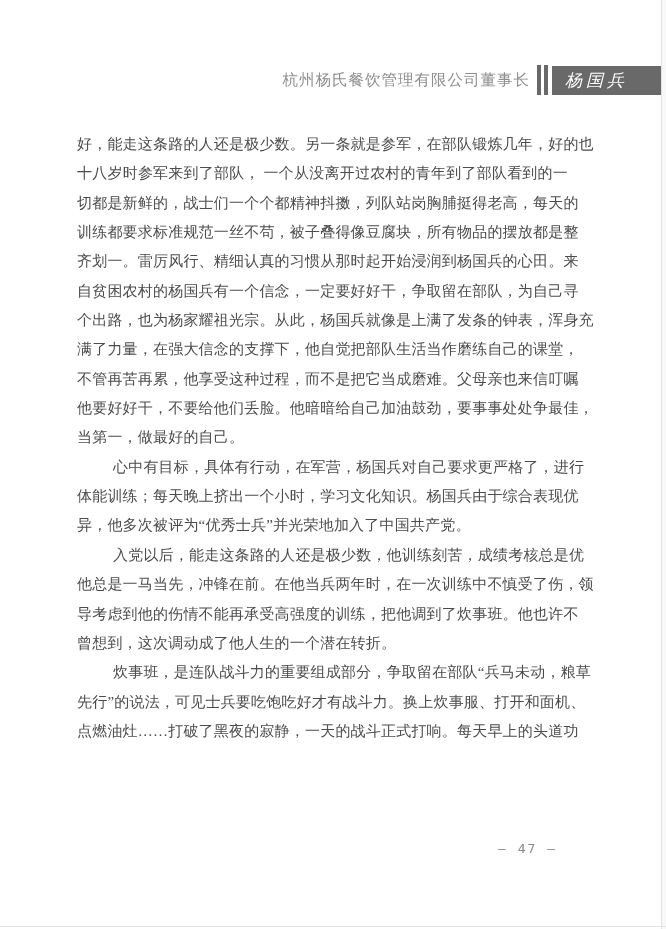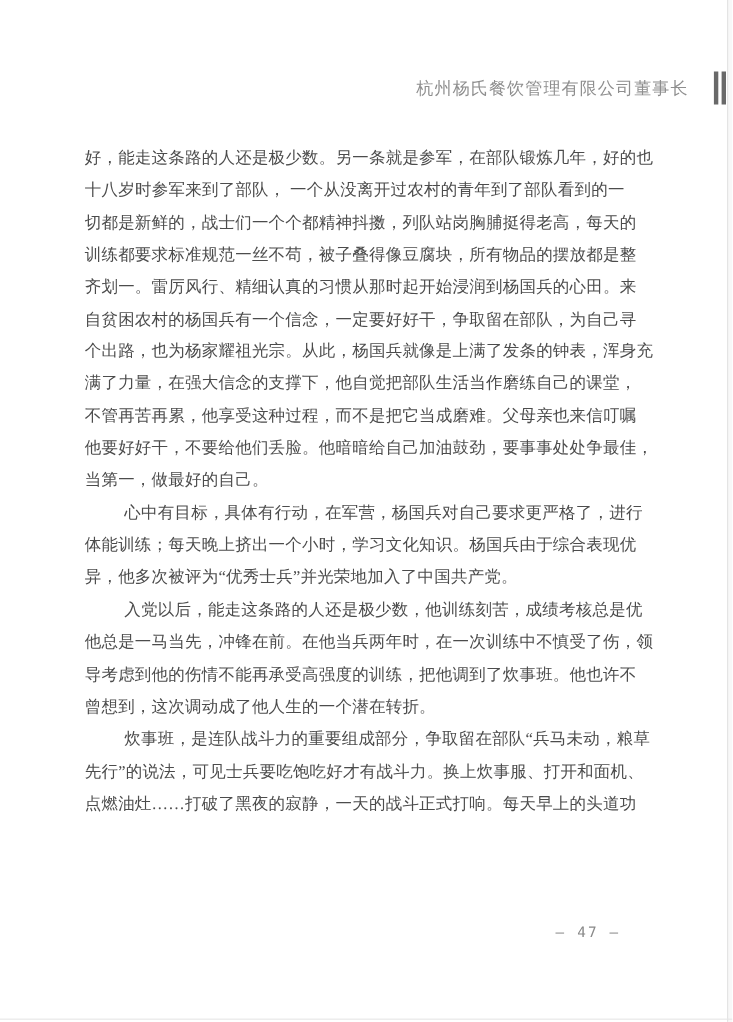--- a/index.html
+++ b/index.html
@@ -26,21 +26,21 @@
   
   .running-head{
     position:absolute;top:65px;left:0;right:2px;height:30px;
     display:flex;align-items:center;justify-content:flex-end;
   }
   .head-title{
     color:var(--header-text,#8e8e8e);
     font-size:15.5px;
     letter-spacing:1px;
     font-family:"Liberation Sans","DejaVu Sans",sans-serif;
-    padding-right:23px;
+    padding-right:7px;
   }
   .head-bars{display:flex;gap:3px;height:30px;align-items:stretch;padding-right:4px;}
   .head-bar{width:4px;background:var(--badge-bg,#696969);}
   .head-badge{
     width:112px;height:29px;
     background:var(--badge-bg,#696969);
     color:var(--badge-text,#ffffff);
     display:flex;align-items:center;
     padding-left:13px;box-sizing:border-box;
     font-size:17px;
@@ -68,35 +68,36 @@
   }
   .t-line.indent{
     text-indent:36px;
   }
   
   .folio{
     position:absolute;top:841px;left:498px;width:66px;height:18px;
     color:var(--page-number,#8a8a8a);
     font-size:13px;
     letter-spacing:2px;
-    text-align:right;
+    text-align:left;
     font-family:"DejaVu Sans Mono","Liberation Mono",monospace;
   }
 </style>
 </head>
 <body>
 
 <div class="page">
 
   <div class="running-head">
     <span class="head-title">杭州杨氏餐饮管理有限公司董事长</span>
     <span class="head-bars">
       <span class="head-bar"></span>
       <span class="head-bar"></span>
     </span>
+    <span class="head-badge">杨国兵</span>
   </div>
 
   <div class="body-block" id="body-lines">
       <div class="t-line">好，能走这条路的人还是极少数。另一条就是参军，在部队锻炼几年，好的也</div>
       <div class="t-line">十八岁时参军来到了部队， 一个从没离开过农村的青年到了部队看到的一</div>
       <div class="t-line">切都是新鲜的，战士们一个个都精神抖擞，列队站岗胸脯挺得老高，每天的</div>
       <div class="t-line">训练都要求标准规范一丝不苟，被子叠得像豆腐块，所有物品的摆放都是整</div>
       <div class="t-line">齐划一。雷厉风行、精细认真的习惯从那时起开始浸润到杨国兵的心田。来</div>
       <div class="t-line">自贫困农村的杨国兵有一个信念，一定要好好干，争取留在部队，为自己寻</div>
       <div class="t-line">个出路，也为杨家耀祖光宗。从此，杨国兵就像是上满了发条的钟表，浑身充</div>

